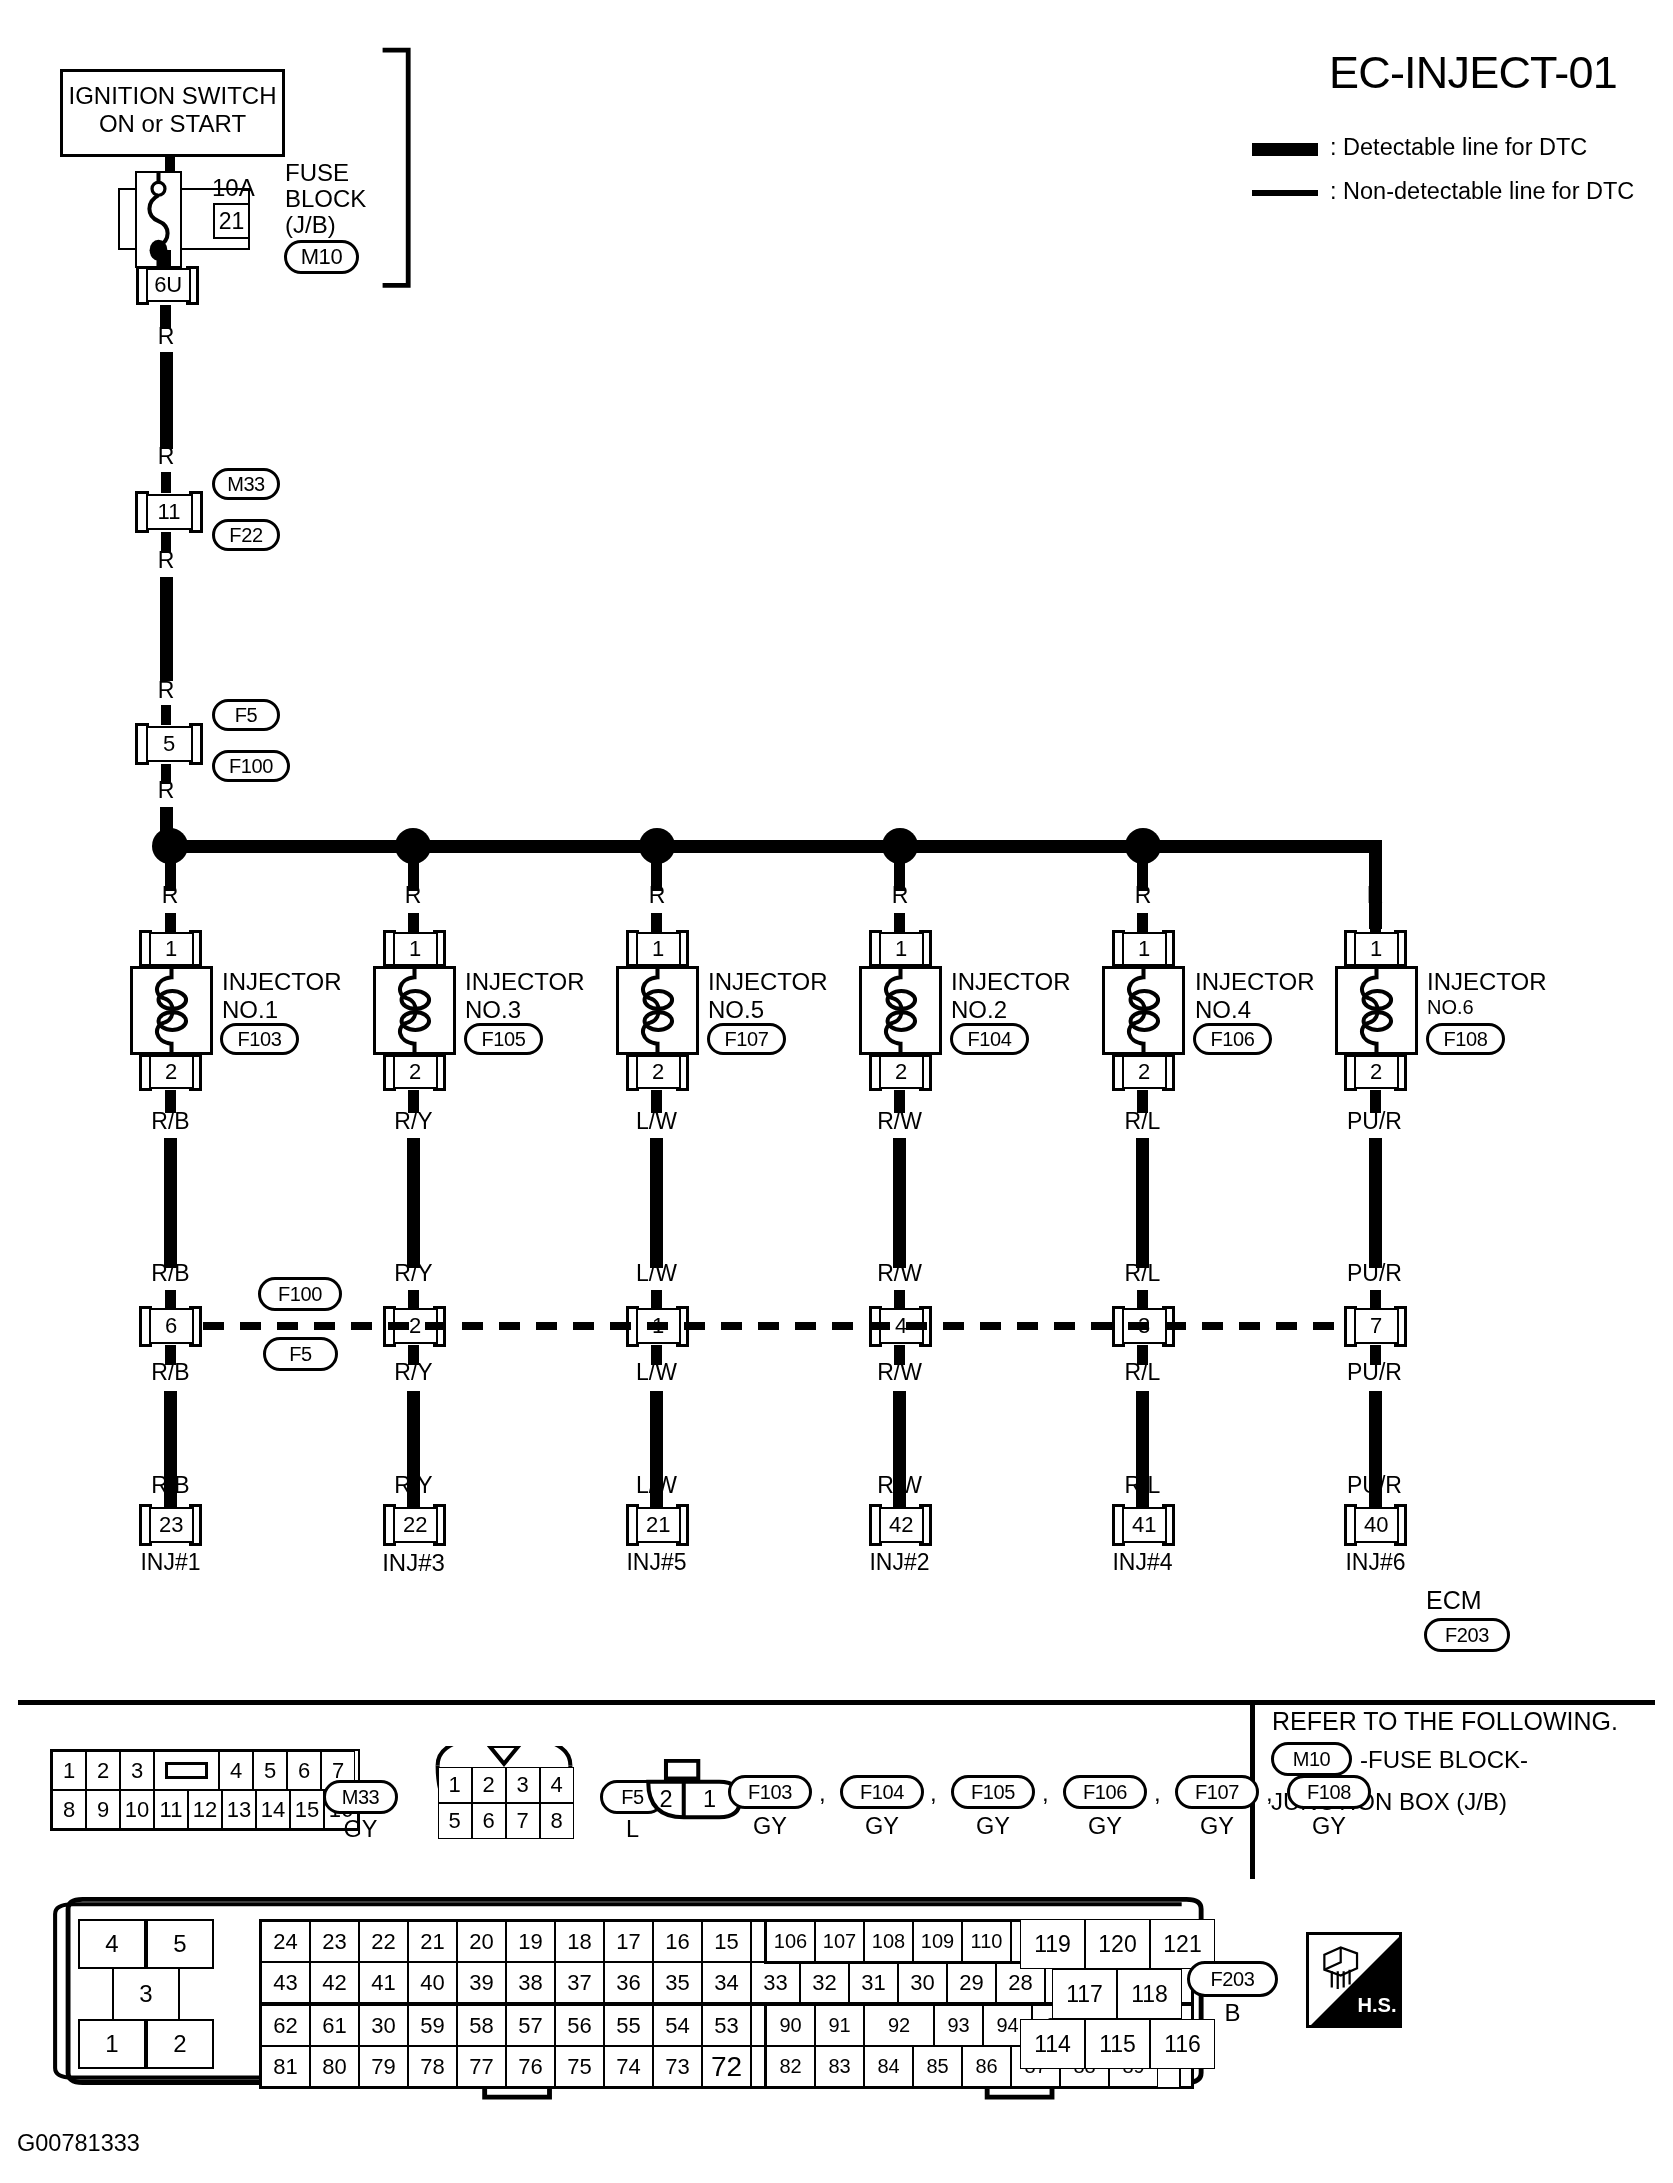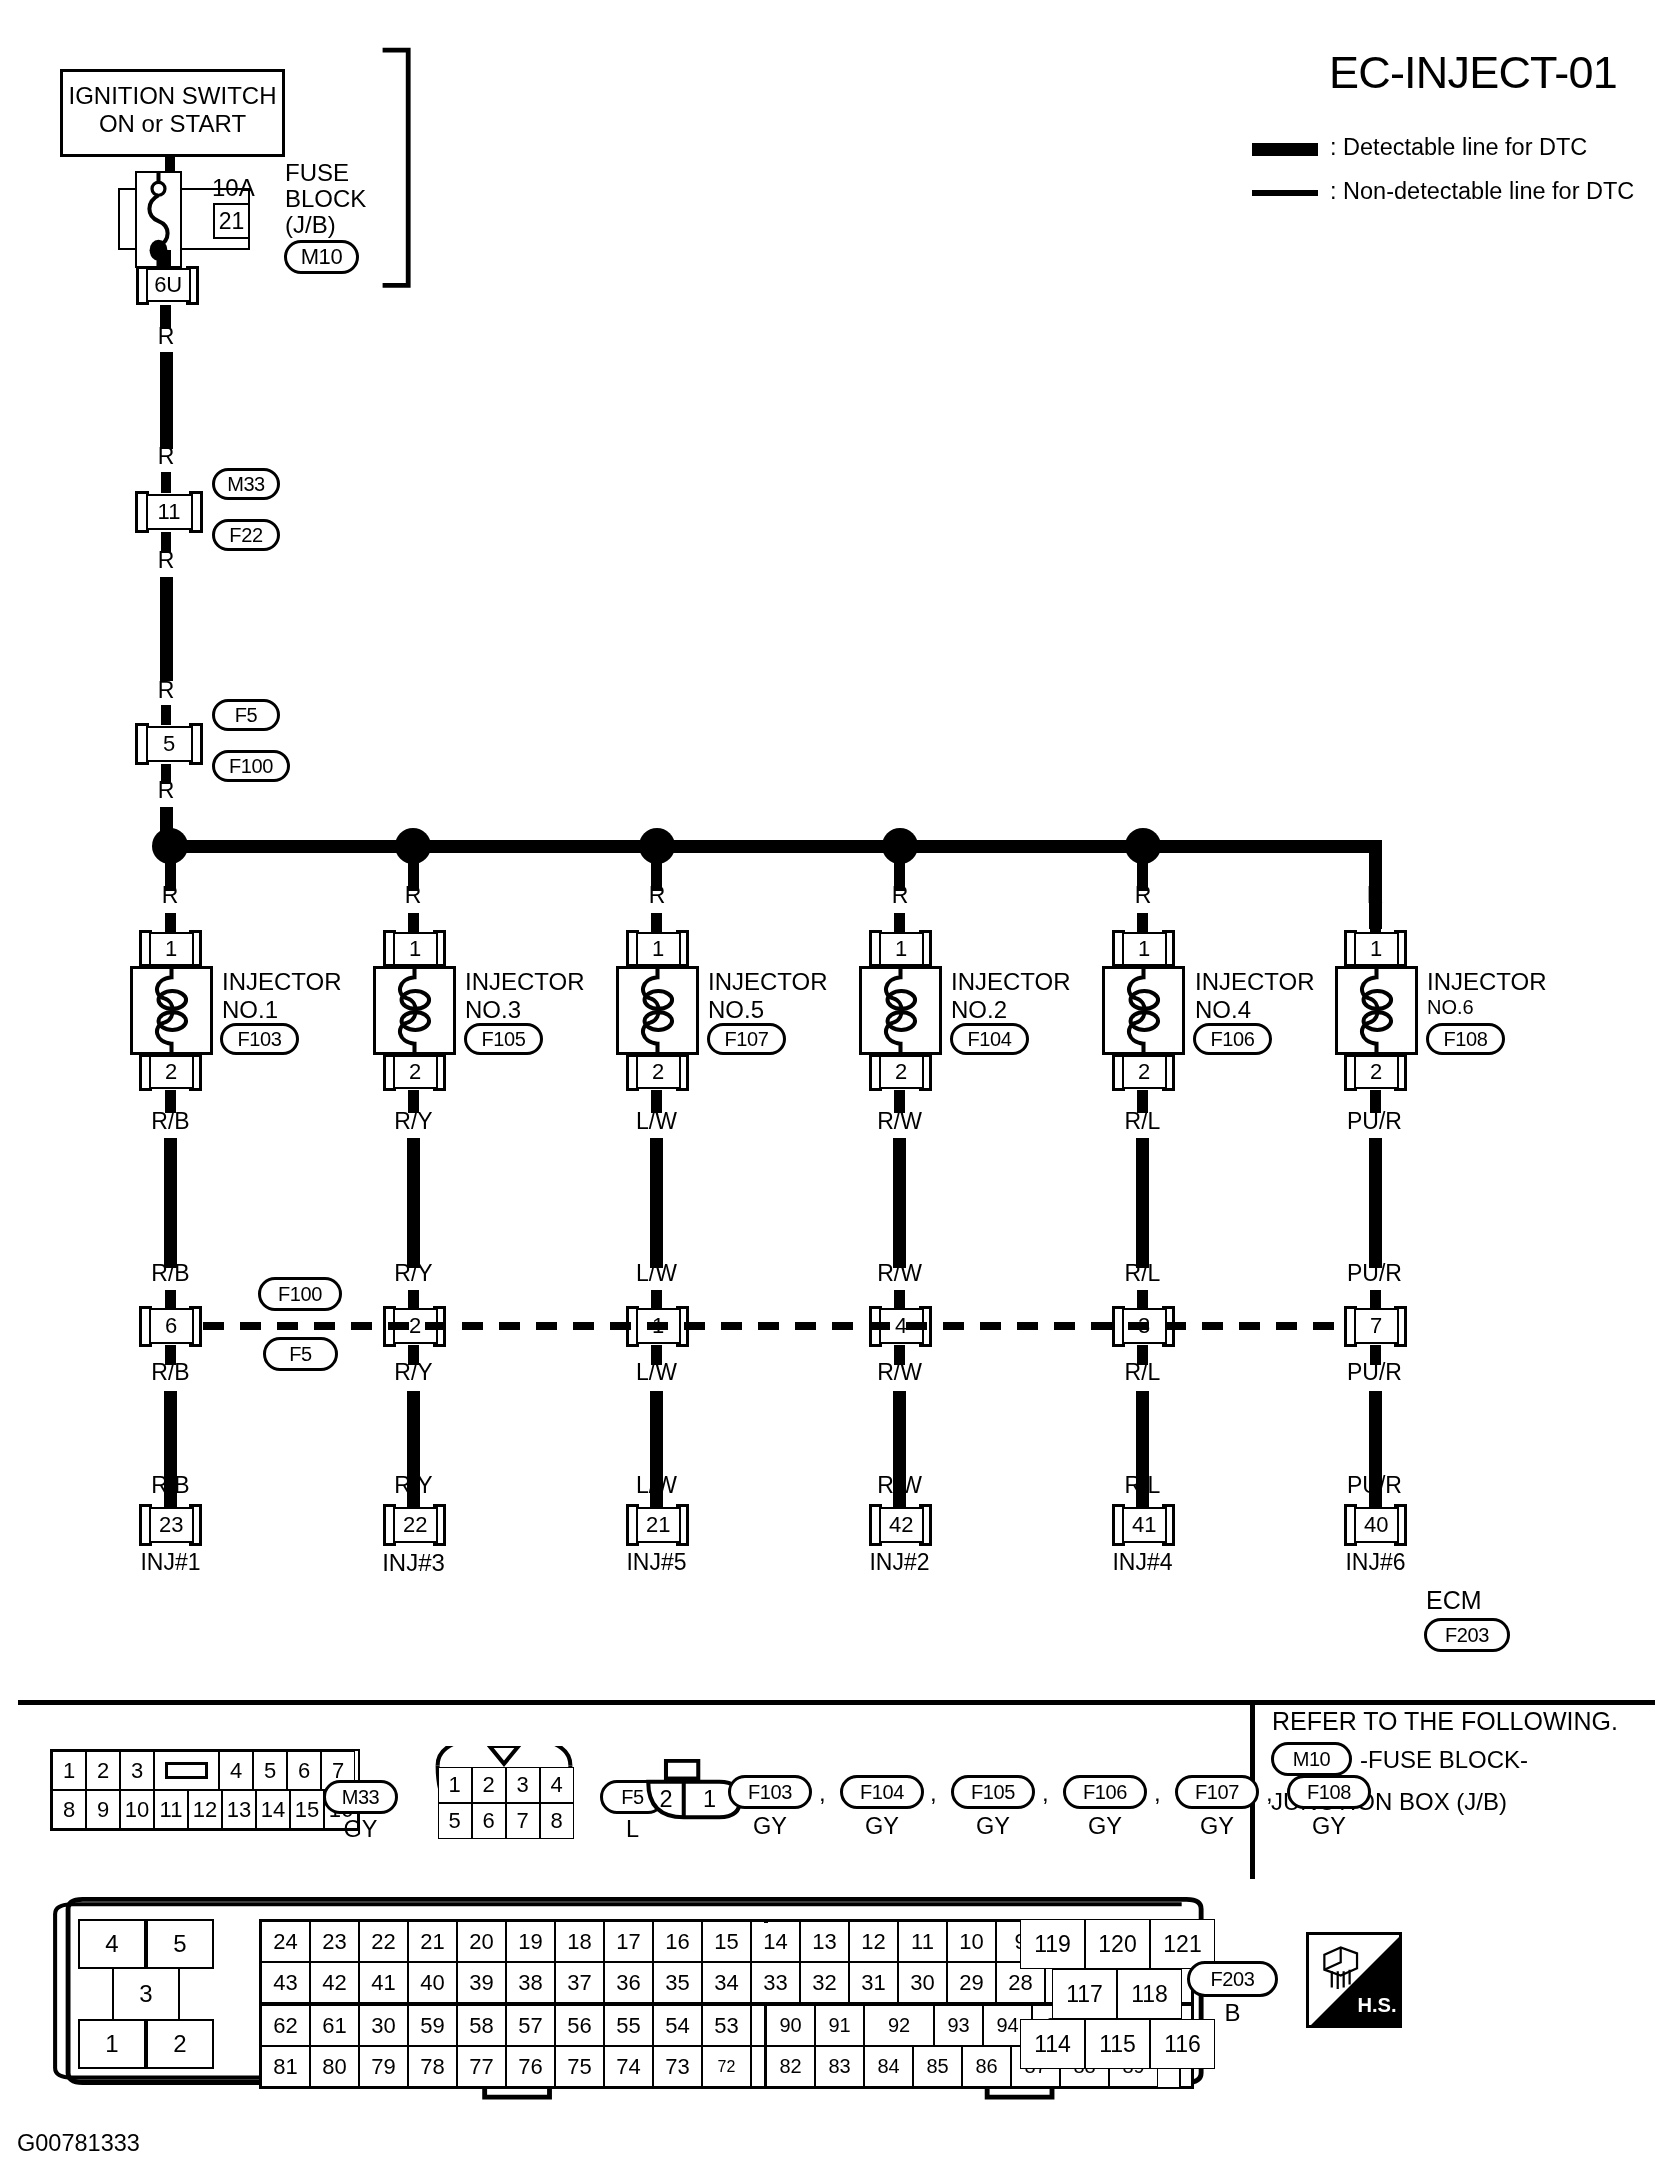--- a/index.html
+++ b/index.html
@@ -595,34 +595,44 @@
   <div class="cellrow" id="blkBr2">
       <div class="cell" style="width: 49px; height: 41px; font-size: 22px;">81</div>
       <div class="cell" style="width: 49px; height: 41px; font-size: 22px;">80</div>
       <div class="cell" style="width: 49px; height: 41px; font-size: 22px;">79</div>
       <div class="cell" style="width: 49px; height: 41px; font-size: 22px;">78</div>
       <div class="cell" style="width: 49px; height: 41px; font-size: 22px;">77</div>
       <div class="cell" style="width: 49px; height: 41px; font-size: 22px;">76</div>
       <div class="cell" style="width: 49px; height: 41px; font-size: 22px;">75</div>
       <div class="cell" style="width: 49px; height: 41px; font-size: 22px;">74</div>
       <div class="cell" style="width: 49px; height: 41px; font-size: 22px;">73</div>
-      <div class="cell" style="width: 49px; height: 41px; font-size: 16px;">72</div>
+      <div class="cell" style="width: 49px; height: 41px; font-size: 28px;">72</div>
       <div class="cell" style="width: 49px; height: 41px; font-size: 22px;">71</div>
       <div class="cell" style="width: 49px; height: 41px; font-size: 22px;">70</div>
       <div class="cell" style="width: 49px; height: 41px; font-size: 22px;">69</div>
       <div class="cell" style="width: 49px; height: 41px; font-size: 22px;">68</div>
       <div class="cell" style="width: 49px; height: 41px; font-size: 22px;">67</div>
       <div class="cell" style="width: 49px; height: 41px; font-size: 22px;">66</div>
       <div class="cell" style="width: 49px; height: 41px; font-size: 22px;">65</div>
       <div class="cell" style="width: 49px; height: 41px; font-size: 22px;">64</div>
       <div class="cell" style="width: 49px; height: 41px; font-size: 22px;">63</div>
     </div>
 </div>
 
 <div class="abs gridwrap" style="left:764px;top:1919px;">
+  <div class="cellrow" id="blkCr1">
+      <div class="cell" style="width: 49px; height: 41px; font-size: 20px;">106</div>
+      <div class="cell" style="width: 49px; height: 41px; font-size: 20px;">107</div>
+      <div class="cell" style="width: 49px; height: 41px; font-size: 20px;">108</div>
+      <div class="cell" style="width: 49px; height: 41px; font-size: 20px;">109</div>
+      <div class="cell" style="width: 49px; height: 41px; font-size: 20px;">110</div>
+      <div class="cell" style="width: 49px; height: 41px; font-size: 20px;">111</div>
+      <div class="cell" style="width: 49px; height: 41px; font-size: 20px;">112</div>
+      <div class="cell" style="width: 49px; height: 41px; font-size: 20px;">113</div>
+    </div>
 </div>
 
 <div class="abs gridwrap" style="left:764px;top:2003px;">
   <div class="cellrow" id="blkDr1">
       <div class="cell" style="width: 49px; height: 41px; font-size: 20px;">90</div>
       <div class="cell" style="width: 49px; height: 41px; font-size: 20px;">91</div>
       <div class="cell" style="width: 70px; height: 41px; font-size: 20px;">92</div>
       <div class="cell" style="width: 49px; height: 41px; font-size: 20px;">93</div>
       <div class="cell" style="width: 49px; height: 41px; font-size: 20px;">94</div>
       <div class="cell" style="width: 49px; height: 41px; font-size: 20px;">95</div>

